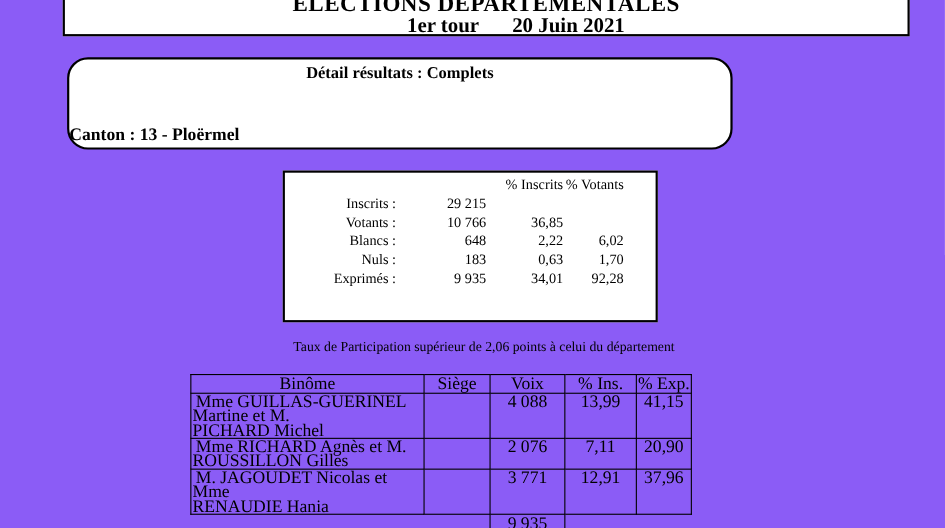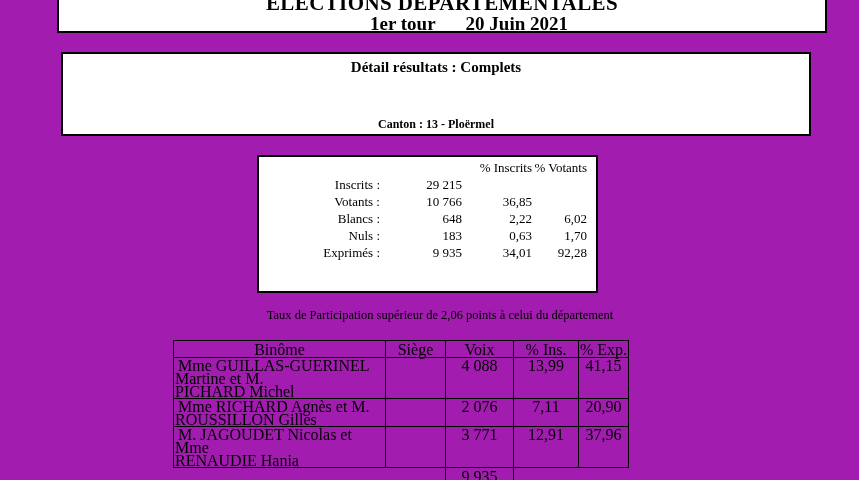--- a/index.html
+++ b/index.html
@@ -1,40 +1,40 @@
 <!DOCTYPE html>
 <html><head>
 <meta charset="utf-8">
 <style>
   * { margin:0; padding:0; box-sizing:border-box; }
   html,body { width:859px; height:480px; background:#ffffff; overflow:hidden; }
   body { font-family:"Liberation Serif","DejaVu Serif",serif; color:#000; }
-  .page { position:relative; width:859px; height:480px; background:#a21caf; }
+  .page { position:relative; width:859px; height:480px; background:#8b5cf6; }
 
   .box { position:absolute; border:2px solid #000; background:#fff; }
 
   
   #title-box { left:57px; top:-31px; width:770px; height:64px; }
   .title-l1 { margin-top:22px; font-size:21px; font-weight:bold; line-height:21px;
               text-align:center; letter-spacing:.4px; white-space:nowrap; }
   .title-l2 { font-size:19px; font-weight:bold; line-height:20px; text-align:center;
               position:relative; left:27px; white-space:nowrap; }
   .title-gap { display:inline-block; width:30px; }
 
   
-  #detail-box { left:61px; top:52px; width:750px; height:84px; }
+  #detail-box { left:61px; top:52px; width:605px; height:84px;border-radius:19px; }
   .detail-l1 { margin-top:5px; text-align:center; font-size:15px; font-weight:bold; }
-  .detail-l2 { position:absolute; bottom:2px; left:0; width:100%; text-align:center;
-               font-size:12px; font-weight:bold; }
+  .detail-l2 { position:absolute; bottom:2px; left:0; width:100%; text-align:left;
+               font-size:16px; font-weight:bold; }
 
   
   #stats-box { left:257px; top:155px; width:341px; height:138px; font-size:13px; }
   .srow { display:flex; height:17px; line-height:17px; }
   .srow.head { margin-top:2px; }
-  .sc1 { width:101px; text-align:right;margin-left:20px; }
+  .sc1 { width:101px; text-align:right; }
   .sc2 { width:82px;  text-align:right; }
   .sc3 { width:70px;  text-align:right; }
   .sc4 { width:55px;  text-align:right; }
 
   
   #taux-note { position:absolute; left:0; top:308px; width:880px; text-align:center;
                font-size:12.5px; }
 
   
   #results { position:absolute; left:173px; top:340px; border-collapse:collapse;

